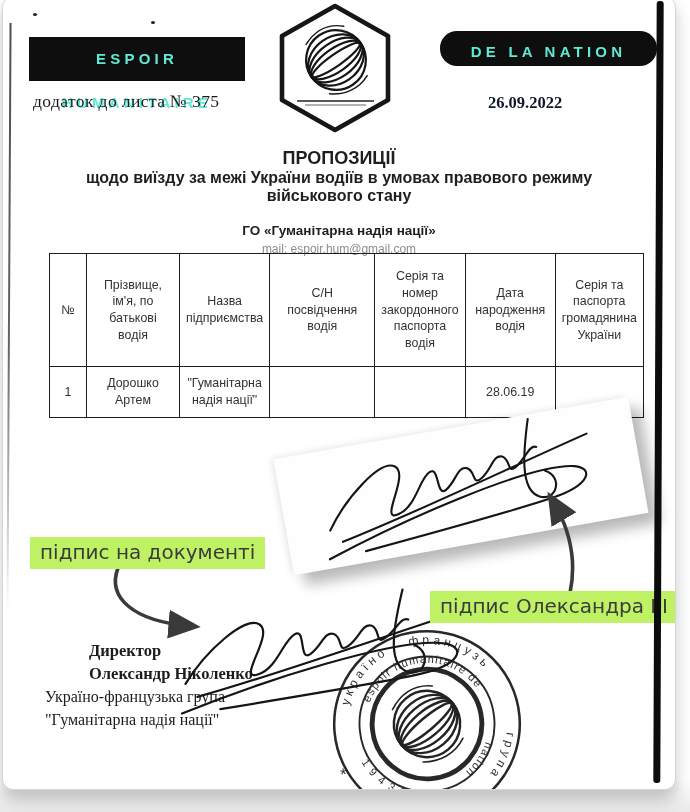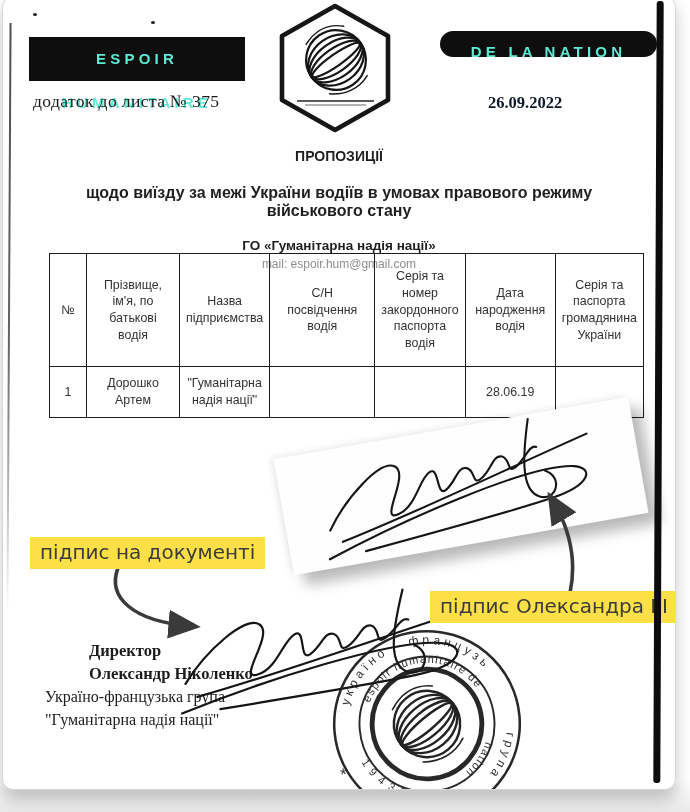--- a/index.html
+++ b/index.html
@@ -1,40 +1,40 @@
 <!DOCTYPE html>
 <html><head>
 <meta charset="utf-8">
 <style>
   html,body{margin:0;padding:0;background:#f4f4f4;}
   .canvas{position:relative;width:690px;height:812px;background:linear-gradient(#fff 96%,#e9e9e9 100%);overflow:hidden;font-family:"Liberation Sans",sans-serif;}
   .page{position:absolute;left:2px;top:-4px;width:672px;height:792px;background:#fff;border:1px solid #d6d6d6;border-radius:11px;box-shadow:0 10px 16px rgba(0,0,0,.22);overflow:hidden;}
   .abs{position:absolute;}
   .bar{background:#0e0e0e;color:#5eead4;font-weight:bold;font-size:15px;letter-spacing:4.2px;text-align:center;margin-left:10px;}
   .bar-left{left:16px;top:40px;width:216px;height:44px;line-height:44px;}
-  .bar-right{left:427px;top:34px;width:217px;height:26px;line-height:41px;border-radius:17px;}
+  .bar-right{left:427px;top:34px;width:217px;height:35px;line-height:41px;border-radius:17px;}
   .docref{left:30px;top:94px;font-family:"Liberation Serif",serif;font-size:17.5px;color:#1b1b1b;letter-spacing:.4px;}
   .docdate{left:457px;top:96px;width:130px;text-align:center;font-family:"Liberation Serif",serif;font-size:16.5px;font-weight:600;color:#0f172a;}
   .titleblock{left:40px;top:151px;width:592px;text-align:center;color:#1f1f1f;}
-  .titleblock .h{font-size:14px;font-weight:bold;margin-bottom:20px;}
+  .titleblock .h{font-size:18px;font-weight:bold;margin-bottom:0;}
   .titleblock .s{font-size:16px;font-weight:bold;margin-bottom:18px;}
   .titleblock .o{font-size:13.5px;font-weight:bold;margin-bottom:4px;}
   .titleblock .m{font-size:12px;color:#8d8d8d;}
   table.doc{position:absolute;left:46px;top:256px;border-collapse:collapse;table-layout:fixed;z-index:2;}
   table.doc th,table.doc td{border:1.6px solid #1d1d1d;font-weight:normal;font-size:12.4px;color:#323232;text-align:center;vertical-align:middle;padding:2px 6px;word-wrap:break-word;line-height:1.35;background:transparent;}
   table.doc th{height:108px;}
   table.doc td{height:46px;}
   .card{left:278px;top:430px;width:360px;height:118px;background:#fefefe;transform:rotate(-10deg);box-shadow:10px 12px 13px rgba(0,0,0,.27), -3px -2px 6px rgba(0,0,0,.08);z-index:6;}
   .card svg{position:absolute;left:10px;top:-6px;}
   .docsig{left:166px;top:580px;z-index:4;transform:rotate(-4deg);}
   .director{left:42px;top:642px;font-family:"Liberation Serif",serif;color:#1c1c1c;z-index:3;line-height:1.42;}
   .director .b{font-weight:bold;font-size:16.5px;margin-left:44px;}
   .director .r{font-size:16px;}
   .stamp{left:308px;top:611px;width:232px;height:232px;z-index:5;transform:rotate(-5deg);opacity:.94;}
-  .ylabel{background:#fde047;color:#3b3b3b;font-family:"DejaVu Sans",sans-serif;font-size:20px;font-weight:500;padding:3px 10px 5px 10px;white-space:nowrap;z-index:7;}
+  .ylabel{background:#bef264;color:#3b3b3b;font-family:"DejaVu Sans",sans-serif;font-size:20px;font-weight:500;padding:3px 10px 5px 10px;white-space:nowrap;z-index:7;}
   .label1{left:27px;top:540px;}
   .label2{left:427px;top:594px;}
   .arrow{z-index:7;}
   .scanline-right{left:652px;top:4px;width:7px;height:782px;background:#0c0c0c;border-radius:3px;transform:rotate(.25deg);z-index:9;}
   .scanline-left{left:5px;top:26px;width:2px;height:590px;background:linear-gradient(#2f2f2f 0%,#4a4a4a 55%,rgba(0,0,0,0) 100%);transform:rotate(.3deg);z-index:9;opacity:.85;}
   .speck{width:4px;height:3px;background:#222;border-radius:50%;z-index:9;}
 </style>
 </head>
 <body>
 

